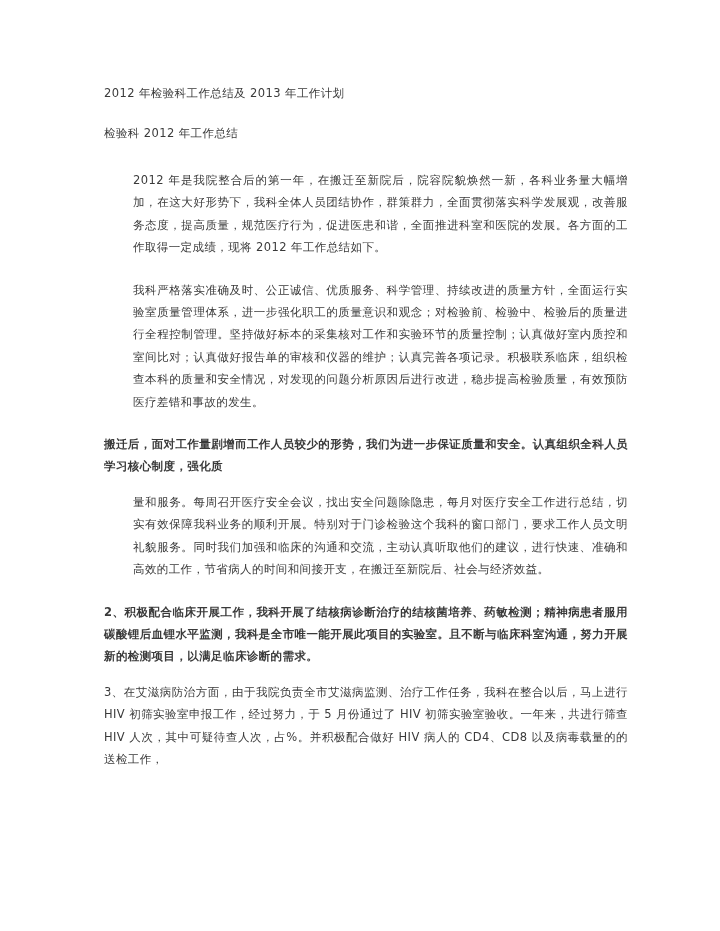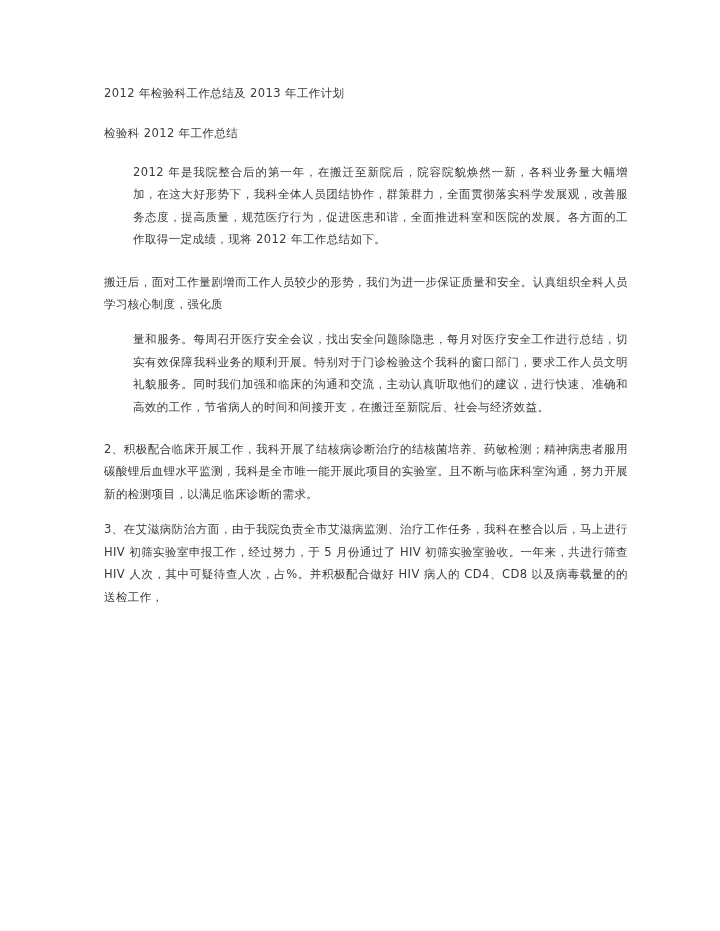--- a/index.html
+++ b/index.html
@@ -30,48 +30,50 @@
   }
   p {
     margin: 0 0 12px 0;
     text-align: justify;
     text-justify: inter-ideograph;
   }
   .title {
     margin-bottom: 18px;
   }
   .subtitle {
-    margin-bottom: 16px;
+    margin-bottom: 24px;
   }
   .heading {
     margin-bottom: 14px;
   }
   .para {
     text-indent: 0;
   }
   .tight {
     margin-bottom: 13px;
+    font-weight: bold;
   }
   .spaced-after {
     margin-bottom: 20px;
     margin-left: 29px;
   }
 </style>
 </head>
 <body>
 
 <div class="page">
   <div class="doc-body">
 
     <p class="title">2012 年检验科工作总结及 2013 年工作计划</p>
 
     <p class="subtitle">检验科 2012 年工作总结</p>
 
     <p class="para spaced-after">2012 年是我院整合后的第一年，在搬迁至新院后，院容院貌焕然一新，各科业务量大幅增加，在这大好形势下，我科全体人员团结协作，群策群力，全面贯彻落实科学发展观，改善服务态度，提高质量，规范医疗行为，促进医患和谐，全面推进科室和医院的发展。各方面的工作取得一定成绩，现将 2012 年工作总结如下。</p>
 
+    <p class="para spaced-after">我科严格落实准确及时、公正诚信、优质服务、科学管理、持续改进的质量方针，全面运行实验室质量管理体系，进一步强化职工的质量意识和观念；对检验前、检验中、检验后的质量进行全程控制管理。坚持做好标本的采集核对工作和实验环节的质量控制；认真做好室内质控和室间比对；认真做好报告单的审核和仪器的维护；认真完善各项记录。积极联系临床，组织检查本科的质量和安全情况，对发现的问题分析原因后进行改进，稳步提高检验质量，有效预防医疗差错和事故的发生。</p>
 
     <p class="para tight">搬迁后，面对工作量剧增而工作人员较少的形势，我们为进一步保证质量和安全。认真组织全科人员学习核心制度，强化质</p>
     <p class="para spaced-after">量和服务。每周召开医疗安全会议，找出安全问题除隐患，每月对医疗安全工作进行总结，切实有效保障我科业务的顺利开展。特别对于门诊检验这个我科的窗口部门，要求工作人员文明礼貌服务。同时我们加强和临床的沟通和交流，主动认真听取他们的建议，进行快速、准确和高效的工作，节省病人的时间和间接开支，在搬迁至新院后、社会与经济效益。</p>
 
     <p class="para tight">2、积极配合临床开展工作，我科开展了结核病诊断治疗的结核菌培养、药敏检测；精神病患者服用碳酸锂后血锂水平监测，我科是全市唯一能开展此项目的实验室。且不断与临床科室沟通，努力开展新的检测项目，以满足临床诊断的需求。</p>
     <p class="para">3、在艾滋病防治方面，由于我院负责全市艾滋病监测、治疗工作任务，我科在整合以后，马上进行 HIV 初筛实验室申报工作，经过努力，于 5 月份通过了 HIV 初筛实验室验收。一年来，共进行筛查 HIV 人次，其中可疑待查人次，占%。并积极配合做好 HIV 病人的 CD4、CD8 以及病毒载量的的送检工作，</p>
 
   </div>
 </div>
 

